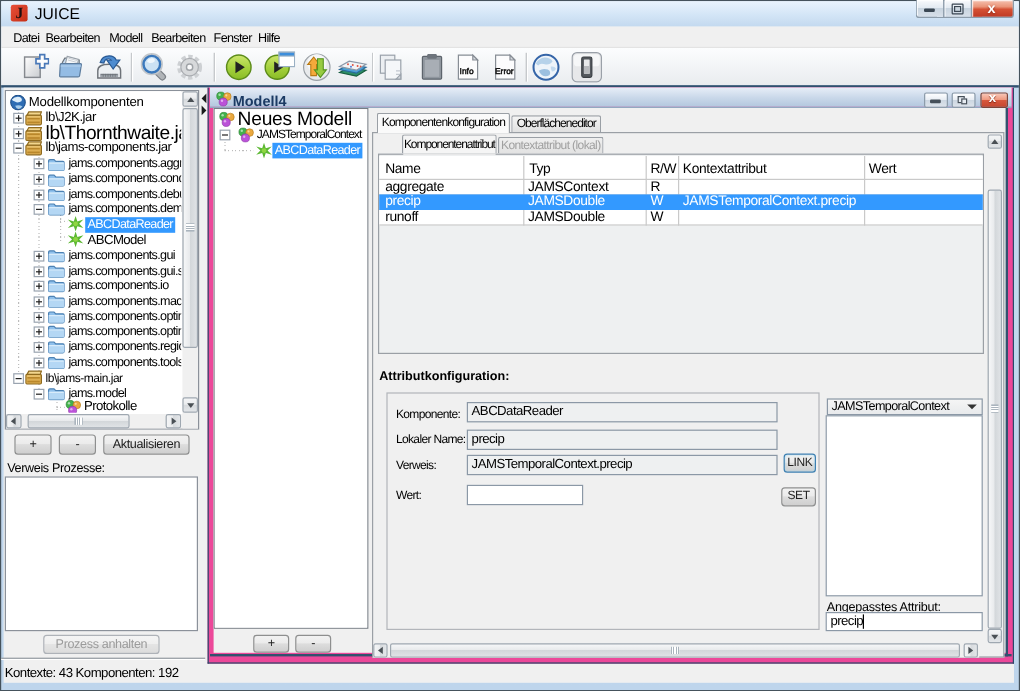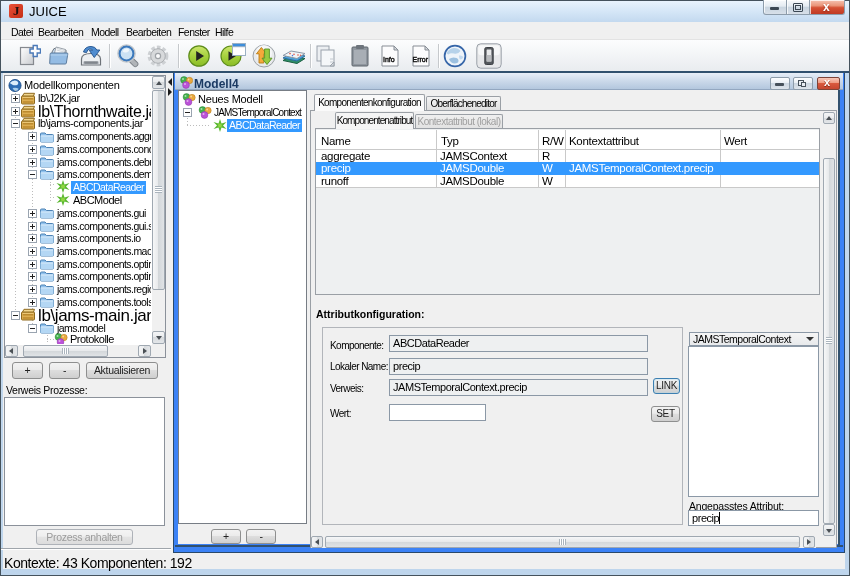--- a/index.html
+++ b/index.html
@@ -39,21 +39,21 @@
 .grip{position:absolute;background:repeating-linear-gradient(#aab4bd 0 1px,#fff 1px 2px)}
 .griph{position:absolute;background:repeating-linear-gradient(90deg,#aab4bd 0 1px,#fff 1px 2px)}
 
 .trow{position:absolute;height:13px;font-size:10.5px;letter-spacing:-0.55px;line-height:13px;white-space:nowrap}
 .sel{background:#3399ff;color:#fff}
 .exp{position:absolute;width:9px;height:9px;border:1px solid #9aa4b0;background:#fff}
 .exp i{position:absolute;left:1px;top:3px;width:5px;height:1px;background:#222}
 .exp.plus b{position:absolute;left:3px;top:1px;width:1px;height:5px;background:#222}
 .ticon{position:absolute;width:14px;height:13px}
 
-#iframe{position:absolute;left:173px;top:73px;width:672px;height:480px;background:#3b82f6;border:1px solid #29496b;border-top:none}
+#iframe{position:absolute;left:173px;top:73px;width:672px;height:480px;background:#ec4899;border:1px solid #29496b;border-top:none}
 #ititle{position:absolute;left:1px;top:0px;right:1px;height:17px;background:linear-gradient(#e7eef8,#cbd9ea 50%,#b3c7de);border-bottom:1px solid #93a7c0}
 #icontent{position:absolute;left:4px;top:17px;right:5px;bottom:8px;background:#f0f0f0}
 #ifdarkb{position:absolute;left:1px;right:1px;bottom:5px;height:2px;background:#32516e}
 #ifdarkr{position:absolute;right:4px;top:17px;width:2px;bottom:5px;background:#32516e}
 .icap{position:absolute;top:4px;height:13px;border:1px solid #8d9caa;border-radius:2px;background:linear-gradient(#fdfeff,#e9eef4 45%,#ccd6e1 50%,#dde4eb)}
 .icap.cl{background:linear-gradient(#f8c7b8,#ef9b82 45%,#d8593e 50%,#c64730);border-color:#7e4438}
 
 .tab{position:absolute;border:1px solid #9a9fa5;border-bottom:none;border-radius:2px 2px 0 0;font-size:11px;text-align:center}
 
 .fld{position:absolute;border:1px solid #8b98a6;background:#eef0f1;font-size:11px;letter-spacing:-0.45px;line-height:15px;padding-left:3px;white-space:nowrap}
@@ -99,21 +99,21 @@
 <div class="sb" style="left:5px;top:345px;width:146px;height:12px"></div>
 
 <div class="btn" style="left:12px;top:362px;width:31px;height:17px;line-height:15px">+</div>
 <div class="btn" style="left:49px;top:362px;width:31px;height:17px;line-height:15px">-</div>
 <div class="btn" style="left:86px;top:362px;width:72px;height:17px;line-height:15px">Aktualisieren</div>
 <div class="tx" style="left:6px;top:384px;font-size:10.5px;letter-spacing:-0.3px">Verweis Prozesse:</div>
 <div class="panelbox" style="left:4px;top:397px;width:161px;height:129px"></div>
 <div class="btn dis" style="left:36px;top:529px;width:97px;height:16px;line-height:14px">Prozess anhalten</div>
 
 <div class="a" style="left:1px;top:548px;width:170px;height:2px;background:linear-gradient(#9fa5ab 1px,#fff 1px)"></div>
-<div class="tx" style="left:4px;top:555px;font-size:14px;letter-spacing:-0.45px">Kontexte: 43 Komponenten: 192</div>
+<div class="tx" style="left:4px;top:555px;font-size:11px;letter-spacing:-0.45px">Kontexte: 43 Komponenten: 192</div>
 
 <div class="arr" style="left:168px;top:78px;border-top:4px solid transparent;border-bottom:4px solid transparent;border-right:4px solid #1a1a1a"></div>
 <div class="arr" style="left:168px;top:88px;border-top:4px solid transparent;border-bottom:4px solid transparent;border-left:4px solid #1a1a1a"></div>
 
 <div id="iframe">
 <div id="ititle"></div>
 <div id="icontent"></div>
 <div id="ifdarkb"></div>
 <div id="ifdarkr"></div>
 <svg class="a" style="left:6px;top:3px" width="13" height="13" viewBox="0 0 13 13">
@@ -123,21 +123,21 @@
 <div class="icap" style="left:596px;width:20px"></div>
 <div class="icap" style="left:619px;width:20px"></div>
 <div class="icap cl" style="left:643px;width:23px"></div>
 <div class="a" style="left:601px;top:10px;width:9px;height:3px;background:#46505a;border-radius:1px"></div>
 <div class="a" style="left:624px;top:7px;width:6px;height:6px;border:1px solid #46505a;background:#e8edf3"></div>
 <div class="a" style="left:627px;top:9px;width:5px;height:5px;border:1px solid #46505a;background:#e8edf3"></div>
 <div class="tx" style="left:650px;top:3px;font-weight:bold;font-size:11px;color:#fff;text-shadow:0 1px 1px #7e2513">x</div>
 
 <div class="panelbox" style="left:4px;top:17px;width:129px;height:434px;border-color:#777d85"></div>
 <div class="a" style="left:5px;top:18px;width:127px;height:432px;overflow:hidden;background:#fff">
-<div class="trow" style="left:19px;top:2px;font-size:11px;letter-spacing:-0.2px">Neues Modell</div>
+<div class="trow" style="left:19px;top:2px;font-size:16px;letter-spacing:-0.2px">Neues Modell</div>
 <svg class="ticon" style="left:3px;top:2px" width="13" height="13" viewBox="0 0 13 13">
         <use href="#balloons"></use>
       </svg>
 <div class="exp" style="left:4px;top:17px">
         <i></i>
       </div>
 <svg class="ticon" style="left:19px;top:15px" width="13" height="13" viewBox="0 0 13 13">
         <use href="#balloons"></use>
       </svg>
 <div class="trow" style="left:35px;top:15px;font-size:10px;letter-spacing:-0.8px">JAMSTemporalContext</div>
@@ -393,21 +393,21 @@
 <svg class="ticon" style="left:35px;top:219px" width="14" height="12" viewBox="0 0 14 12">
       <use href="#folder"></use>
     </svg>
 <div class="trow" style="left:52px;top:220px">jams.components.tools</div>
 <div class="exp" style="left:6px;top:235px">
       <i></i>
     </div>
 <svg class="ticon" style="left:16px;top:232px" width="14" height="12" viewBox="0 0 14 12">
       <use href="#jar"></use>
     </svg>
-<div class="trow" style="left:33px;top:233px;font-size:17px;letter-spacing:-0.4px">lb\jams-main.jar</div>
+<div class="trow" style="left:33px;top:233px;font-size:10px;letter-spacing:-0.4px">lb\jams-main.jar</div>
 <div class="exp" style="left:23px;top:248px">
       <i></i>
     </div>
 <svg class="ticon" style="left:35px;top:245px" width="14" height="12" viewBox="0 0 14 12">
       <use href="#folder"></use>
     </svg>
 <div class="trow" style="left:52px;top:246px">jams.model</div>
 <svg class="ticon" style="left:49px;top:257px" width="13" height="13" viewBox="0 0 13 13">
       <use href="#balloons"></use>
     </svg>

